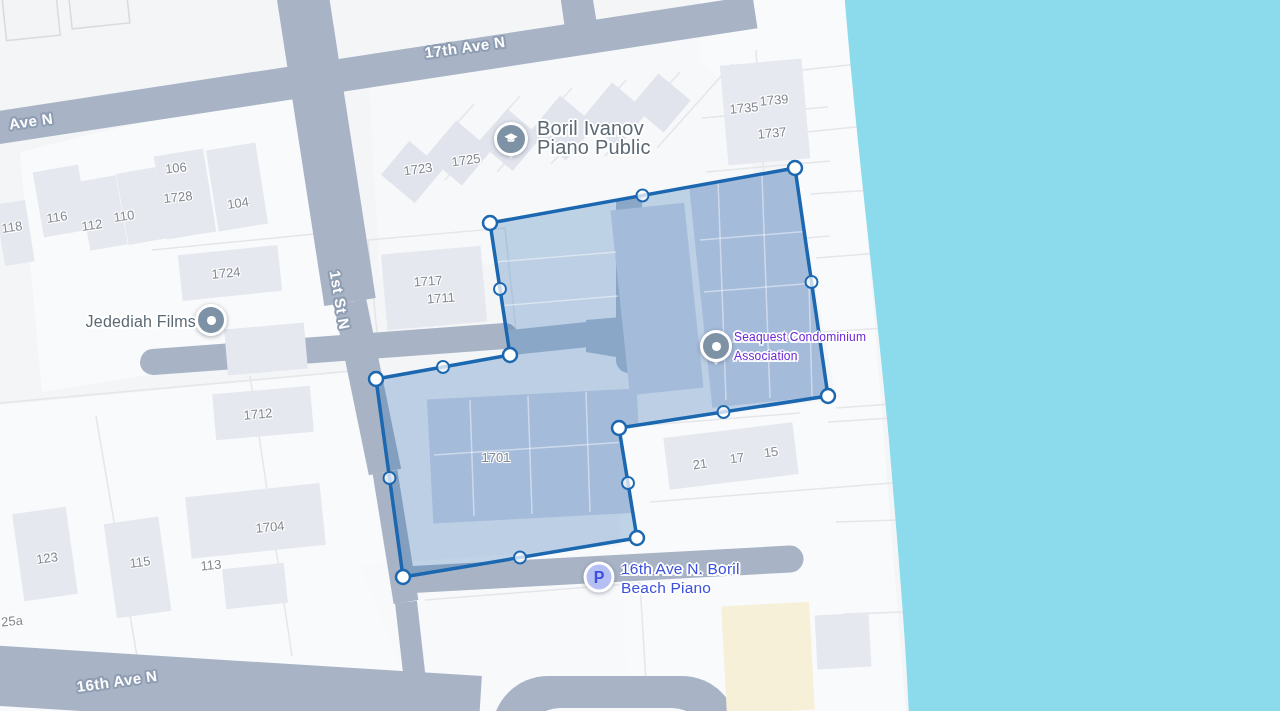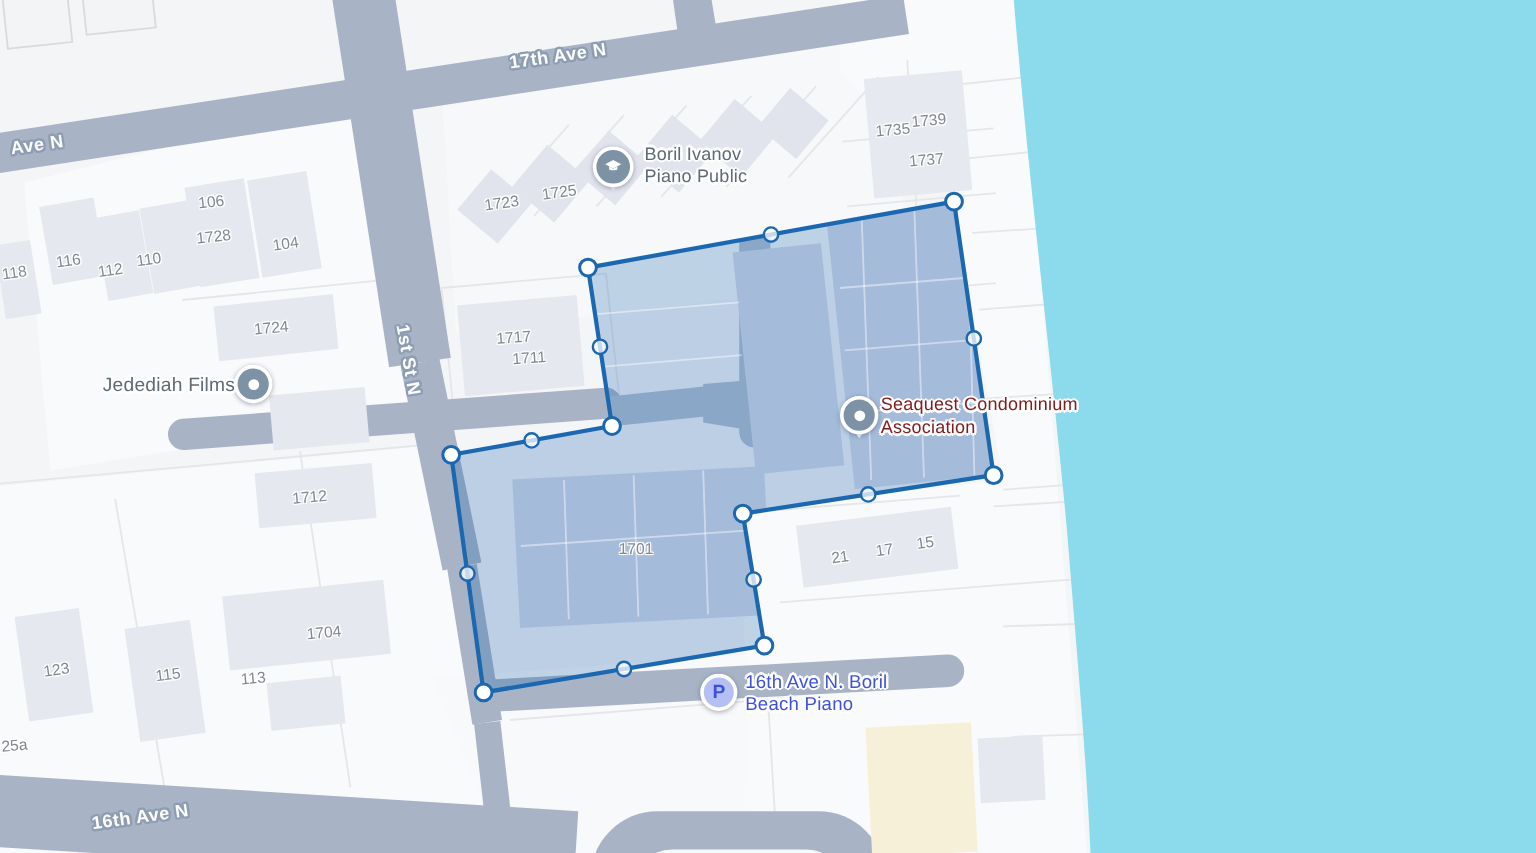--- a/index.html
+++ b/index.html
@@ -192,62 +192,62 @@
       <div class="num-label" style="left: 57px; top: 217px; --r: -8deg;">116</div>
       <div class="num-label" style="left: 92px; top: 225px; --r: -8deg;">112</div>
       <div class="num-label" style="left: 124px; top: 216px; --r: -8deg;">110</div>
       <div class="num-label" style="left: 176px; top: 168px; --r: -6deg;">106</div>
       <div class="num-label" style="left: 178px; top: 197px; --r: -6deg;">1728</div>
       <div class="num-label" style="left: 238px; top: 203px; --r: -8deg;">104</div>
       <div class="num-label" style="left: 226px; top: 273px; --r: -5deg;">1724</div>
       <div class="num-label" style="left: 428px; top: 281px; --r: -4deg;">1717</div>
       <div class="num-label" style="left: 441px; top: 298px; --r: -4deg;">1711</div>
       <div class="num-label" style="left: 258px; top: 414px; --r: -5deg;">1712</div>
-      <div class="num-label" style="left: 530px; top: 457px; --r: 0deg;">1701</div>
+      <div class="num-label" style="left: 496px; top: 457px; --r: 0deg;">1701</div>
       <div class="num-label" style="left: 270px; top: 527px; --r: -5deg;">1704</div>
       <div class="num-label" style="left: 47px; top: 558px; --r: -8deg;">123</div>
       <div class="num-label" style="left: 140px; top: 562px; --r: -7deg;">115</div>
       <div class="num-label" style="left: 211px; top: 565px; --r: -5deg;">113</div>
       <div class="num-label" style="left: 700px; top: 464px; --r: -8deg;">21</div>
       <div class="num-label" style="left: 737px; top: 458px; --r: -8deg;">17</div>
       <div class="num-label" style="left: 771px; top: 452px; --r: -8deg;">15</div>
       <div class="num-label" style="left: 12px; top: 621px; --r: -5deg;">25a</div>
     </div>
   <div id="poi-layer">
       <div>
         <div class="pin pin-school" style="left: 511px; top: 139px;">
           <div class="pin-circle with-tail">
             <svg width="16" height="16" viewBox="0 0 24 24" fill="#ffffff">
               <path d="M12 3.5 22 8.8 12 14 2 8.8Z"></path>
               <path d="M6.8 11.6v3.5c0 1.6 10.4 1.6 10.4 0v-3.5L12 14.3Z"></path>
             </svg>
           </div>
         </div>
-        <div class="poi-label" style="color: rgb(92, 106, 117); font-size: 15px; top: 119px; left: 537px;">
+        <div class="poi-label" style="color: rgb(92, 106, 117); font-size: 20px; top: 119px; left: 537px;">
           <span>Boril Ivanov</span>
           <span>Piano Public</span>
         </div>
       </div>
       <div>
         <div class="pin pin-dot" style="left: 211px; top: 320px;">
           <div class="pin-circle with-tail">
             <div class="inner-dot"></div>
           </div>
         </div>
         <div class="poi-label" style="color: rgb(92, 106, 117); font-size: 16px; top: 312px; right: 1084px; text-align: center;">
           <span>Jedediah Films</span>
         </div>
       </div>
       <div>
         <div class="pin pin-dot" style="left: 716px; top: 346px;">
           <div class="pin-circle with-tail">
             <div class="inner-dot"></div>
           </div>
         </div>
-        <div class="poi-label" style="color: #7f1d1d; font-size: 15px; top: 328px; left: 734px;">
+        <div class="poi-label" style="color: #6d28d9; font-size: 12px; top: 328px; left: 734px;">
           <span>Seaquest Condominium</span>
           <span>Association</span>
         </div>
       </div>
       <div>
         <div class="pin pin-parking" style="left: 599px; top: 577px;">
           <div class="pin-circle">
             <span class="p-letter">P</span>
           </div>
         </div>

